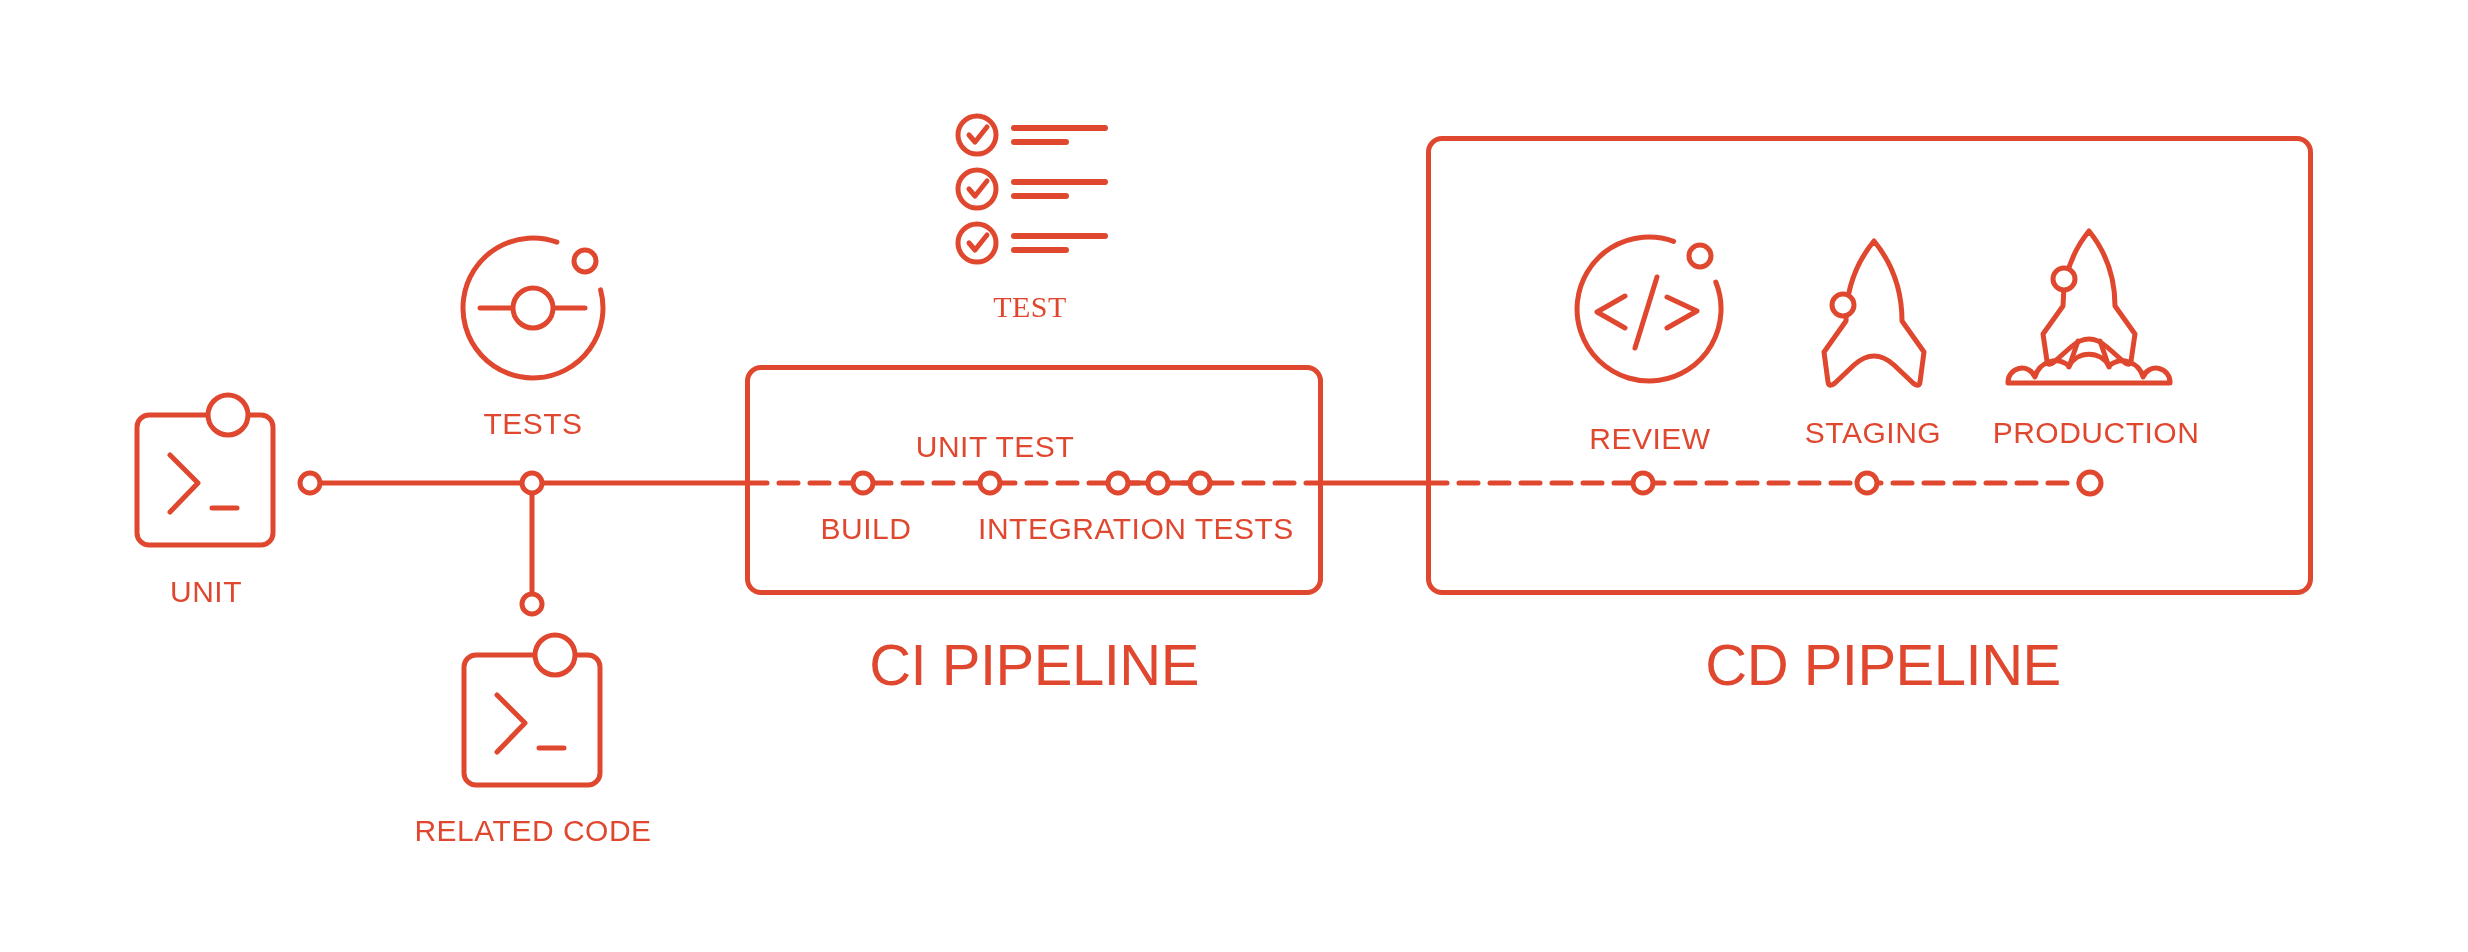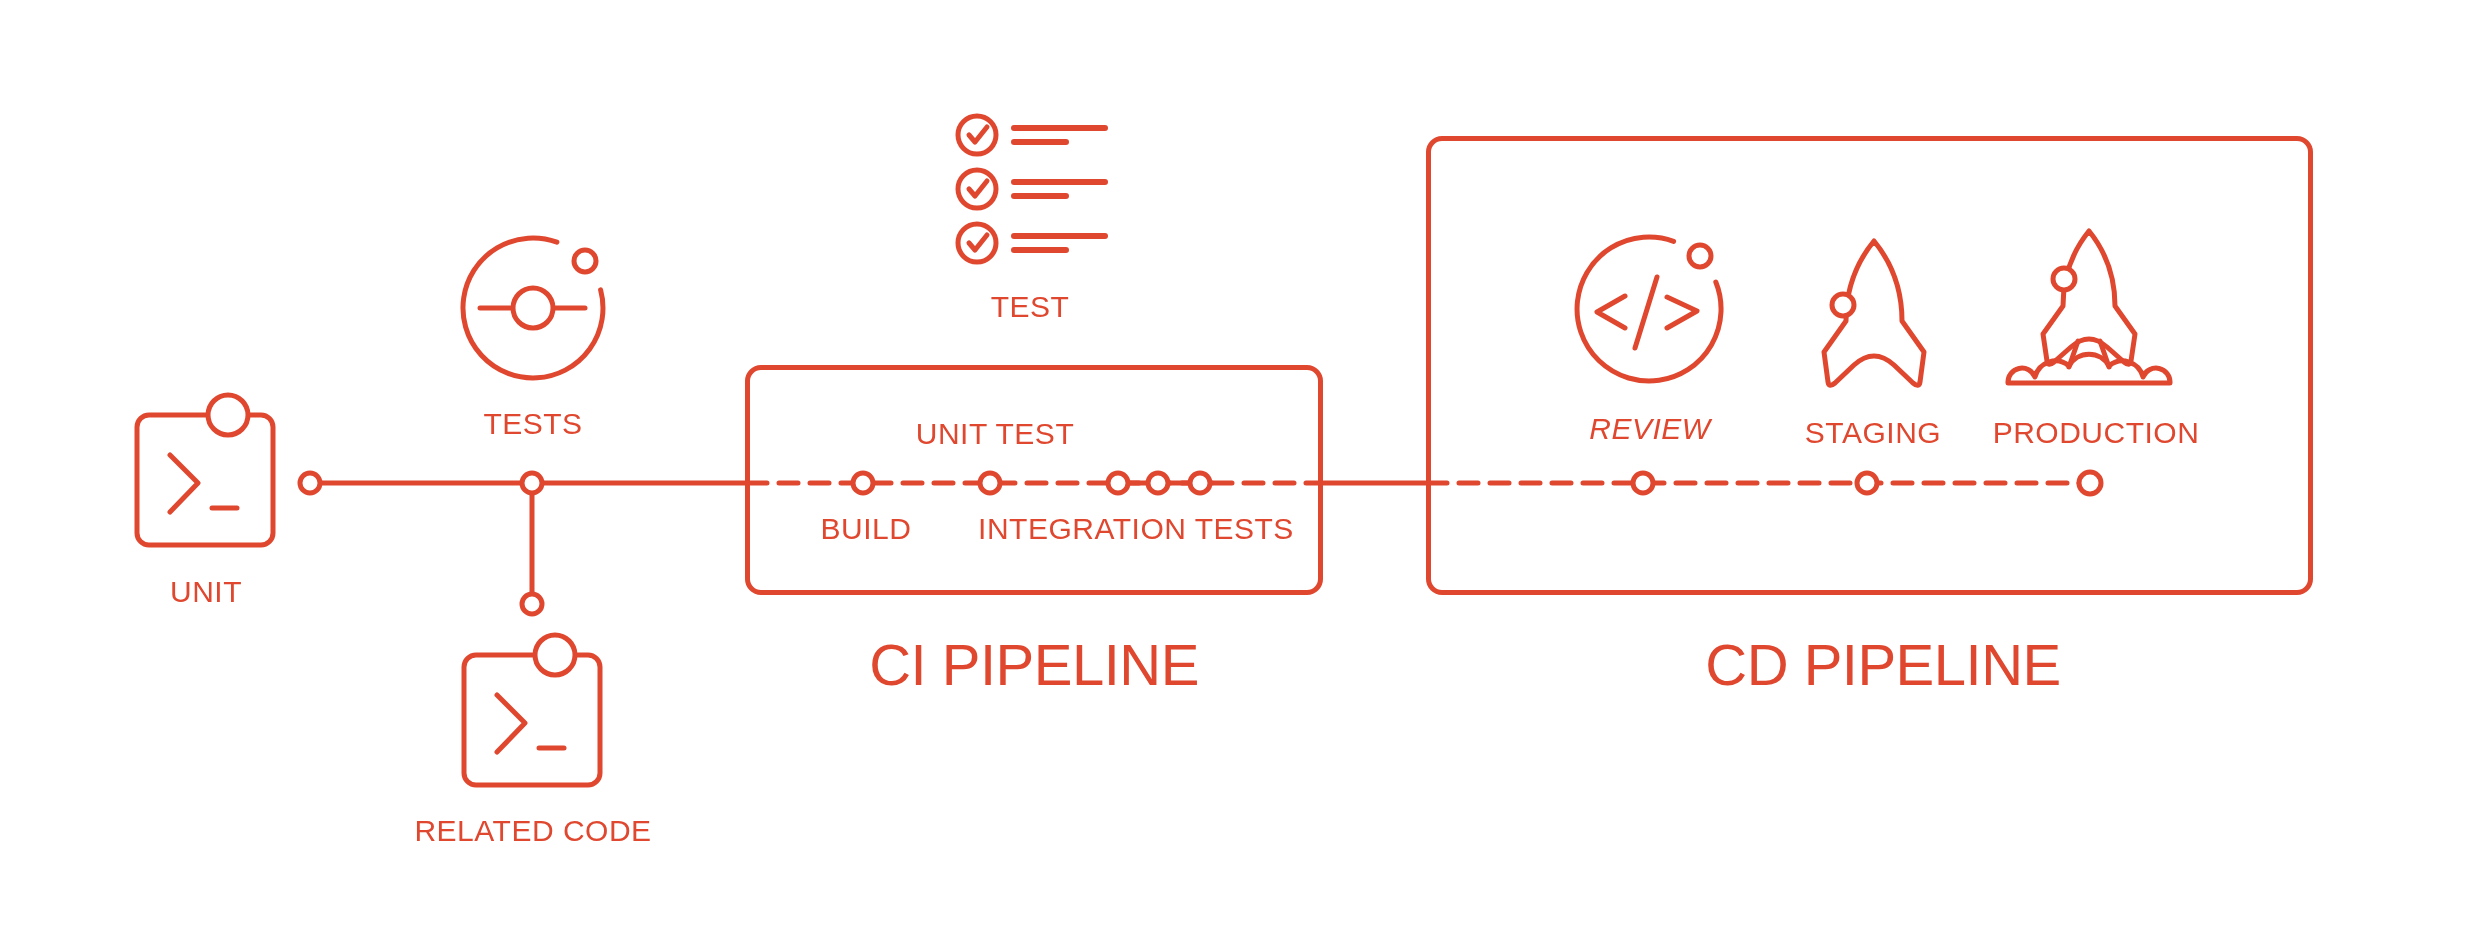--- a/index.html
+++ b/index.html
@@ -140,24 +140,24 @@
     <path class="stroke" d="M 87 6 C 104 27, 113 51, 113 81 L 133 109 L 129 136 Q 128 142 122 137 L 105 122 Q 87 106 69 122 L 52 137 Q 46 142 45 136 L 41 109 L 61 81 C 61 51, 70 27, 87 6 Z"></path>
     <circle class="stroke fill-white" cx="62" cy="54" r="11"></circle>
     <line class="stroke" x1="76" y1="116" x2="67" y2="142"></line>
     <line class="stroke" x1="98" y1="116" x2="107" y2="142"></line>
     <path class="stroke" d="M 6 158 A 14 14 0 0 1 33 152 A 21 21 0 0 1 67 141 A 23 23 0 0 1 107 141 A 21 21 0 0 1 141 152 A 14 14 0 0 1 168 158 Z"></path>
   </svg>
 
   <div class="label" style="left:206px; top:577px;">UNIT</div>
   <div class="label" style="left:533px; top:409px;">TESTS</div>
   <div class="label" style="left:533px; top:816px;">RELATED CODE</div>
-  <div class="label" style="left:1030px; top:292px;">TEST</div>
-  <div class="label" style="left:995px; top:419px;">UNIT TEST</div>
+  <div class="label" style="left:1030px; top:292px;font-family:Liberation Serif, serif;">TEST</div>
+  <div class="label" style="left:995px; top:432px;">UNIT TEST</div>
   <div class="label" style="left:866px; top:514px;">BUILD</div>
   <div class="label" style="left:1136px; top:514px;">INTEGRATION TESTS</div>
-  <div class="label" style="left:1650px; top:414px;font-style:italic;">REVIEW</div>
+  <div class="label" style="left:1650px; top:424px;">REVIEW</div>
   <div class="label" style="left:1873px; top:418px;">STAGING</div>
   <div class="label" style="left:2088px; top:418px;margin-left:8px;">PRODUCTION</div>
 
   <div class="title" style="left:1883px; top:636px;">CD PIPELINE</div>
   <div class="title" style="left:1034px; top:636px;">CI PIPELINE</div>
 
 </div>
 
 </body></html>

